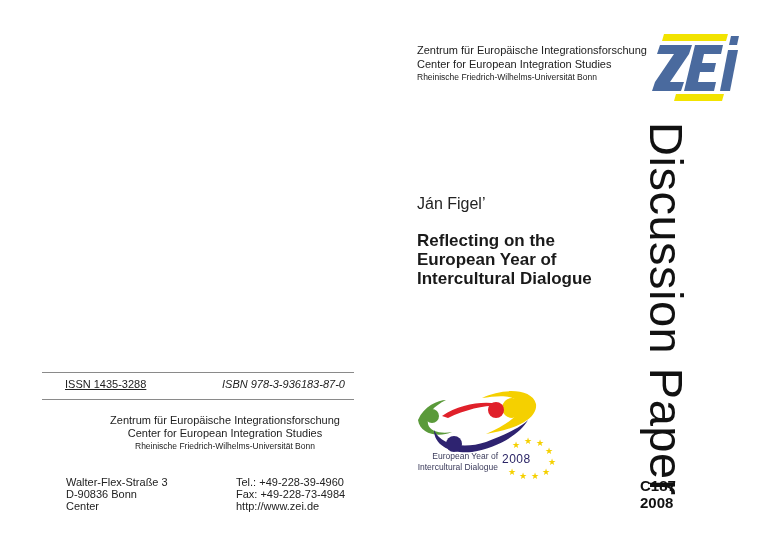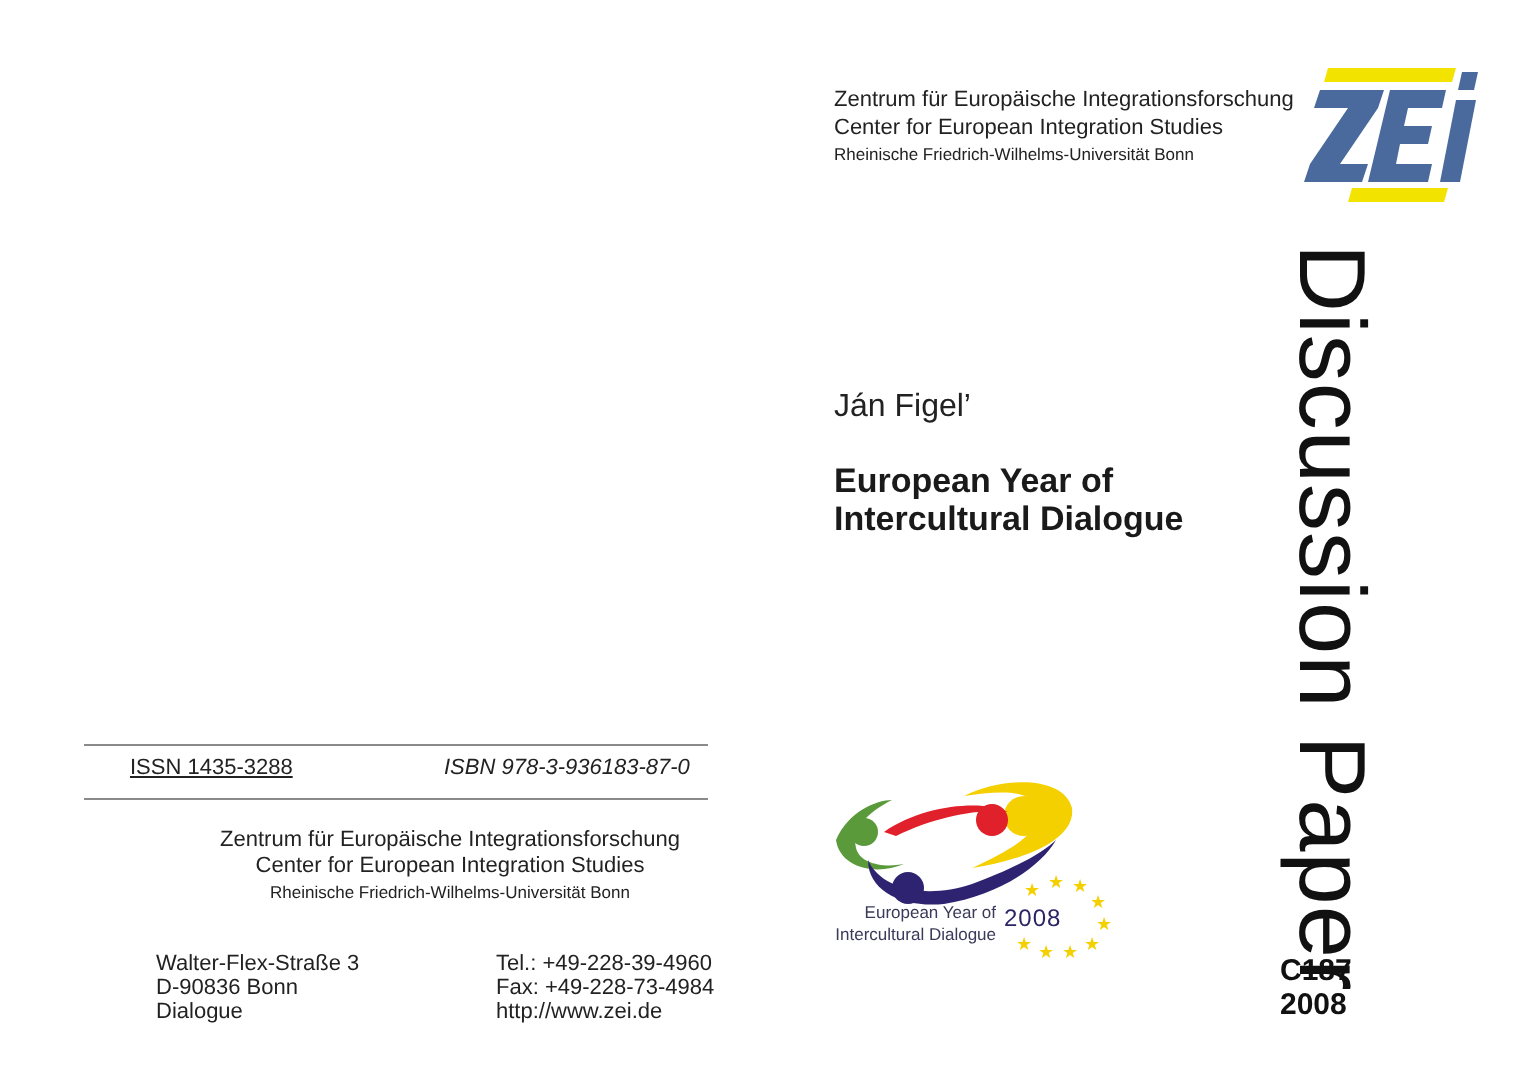--- a/index.html
+++ b/index.html
@@ -11,21 +11,21 @@
     .abs { position: absolute; }
     .hline { position: absolute; height: 1px; background: #8a8a8a; }
 
     
     .issn { left: 65px; top: 378px; font-size: 11px; color: #222; text-decoration: underline; }
     .isbn { left: 222px; top: 378px; font-size: 11px; color: #222; font-style: italic; }
     .inst-left { left: 110px; width: 230px; top: 414px; text-align: center; color: #222; }
     .inst-left .l1, .inst-left .l2 { font-size: 11px; line-height: 13px; display: block; }
     .inst-left .l3 { font-size: 8.5px; line-height: 12px; display: block; }
     .addr { left: 66px; top: 476px; font-size: 11px; line-height: 12px; color: #222; }
-    .addr span, .contact span { display: block; margin-left: 12px; }
+    .addr span, .contact span { display: block; }
     .contact { left: 236px; top: 476px; font-size: 11px; line-height: 12px; color: #222; }
 
     
     .inst-right { left: 417px; top: 43px; color: #222; }
     .inst-right .l1, .inst-right .l2 { font-size: 11px; line-height: 14px; display: block; }
     .inst-right .l3 { font-size: 8.5px; line-height: 12px; display: block; }
 
     .zei-logo { left: 652px; top: 32px; width: 90px; height: 72px; }
 
     .author { left: 417px; top: 195px; font-size: 16px; color: #222; }
@@ -58,21 +58,21 @@
 
 <div class="abs inst-left">
   <span class="l1">Zentrum für Europäische Integrationsforschung</span>
   <span class="l2">Center for European Integration Studies</span>
   <span class="l3">Rheinische Friedrich-Wilhelms-Universität Bonn</span>
 </div>
 
 <div class="abs addr">
   <span>Walter-Flex-Straße 3</span>
   <span>D-90836 Bonn</span>
-  <span>Dialogue</span>
+  <span>Center</span>
 </div>
 
 <div class="abs contact">
   <span>Tel.: +49-228-39-4960</span>
   <span>Fax: +49-228-73-4984</span>
   <span>http://www.zei.de</span>
 </div>
 
 <div class="abs inst-right">
   <span class="l1">Zentrum für Europäische Integrationsforschung</span>
@@ -92,20 +92,21 @@
     <polygon points="76,18 86,18 78,59 68,59" fill="#4a6a9e"></polygon>
     <polygon points="79,4 87,4 85,13 77,13" fill="#4a6a9e"></polygon>
 
     <polygon points="24,62 72,62 70,69 22,69" fill="#f2e300"></polygon>
   </svg>
 </div>
 
 <div class="abs author">Ján Figel’</div>
 
 <div class="abs title">
+  <span>Reflecting on the</span>
   <span>European Year of</span>
   <span>Intercultural Dialogue</span>
 </div>
 
 <div class="abs vertical-wrap">
   <div class="vertical-text">Discussion Paper</div>
 </div>
 
 <div class="abs series">
   <span>C187</span>

